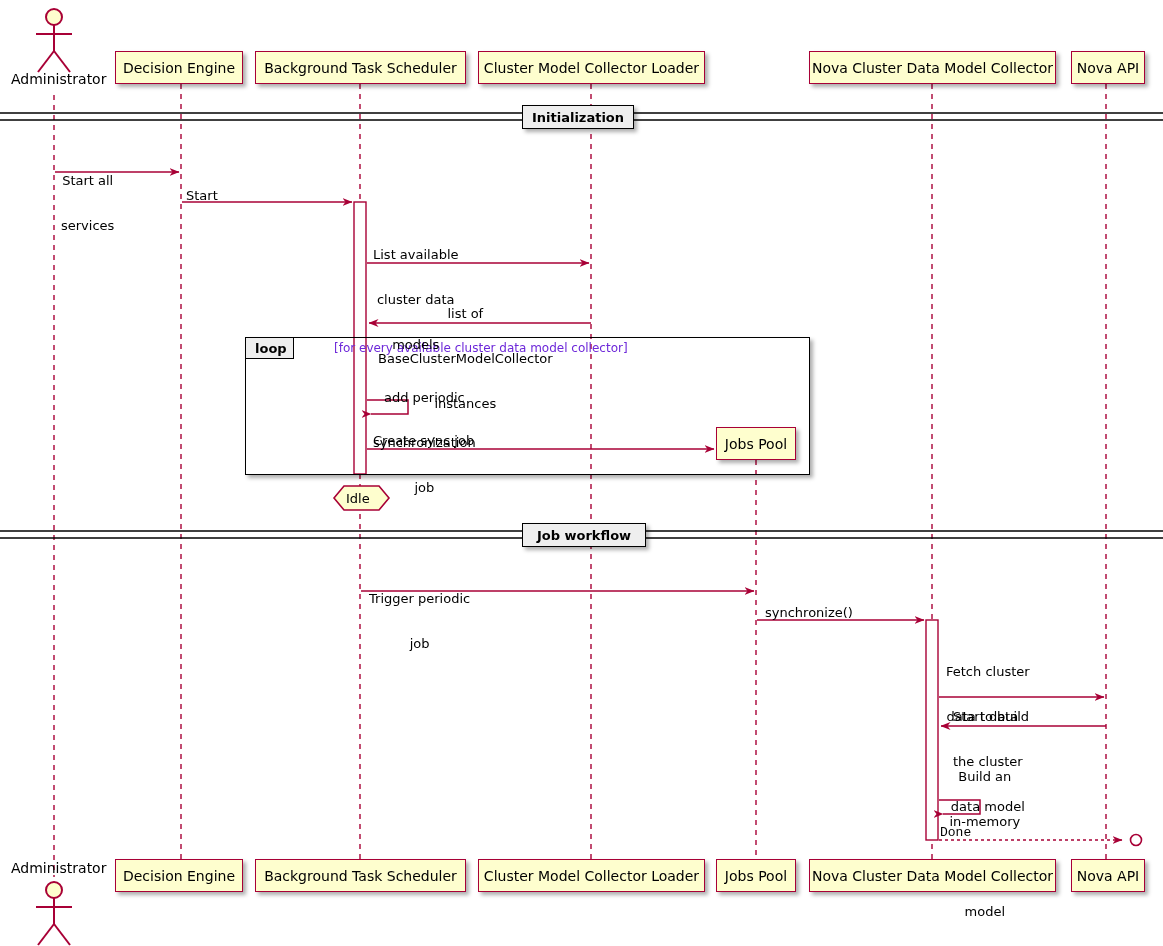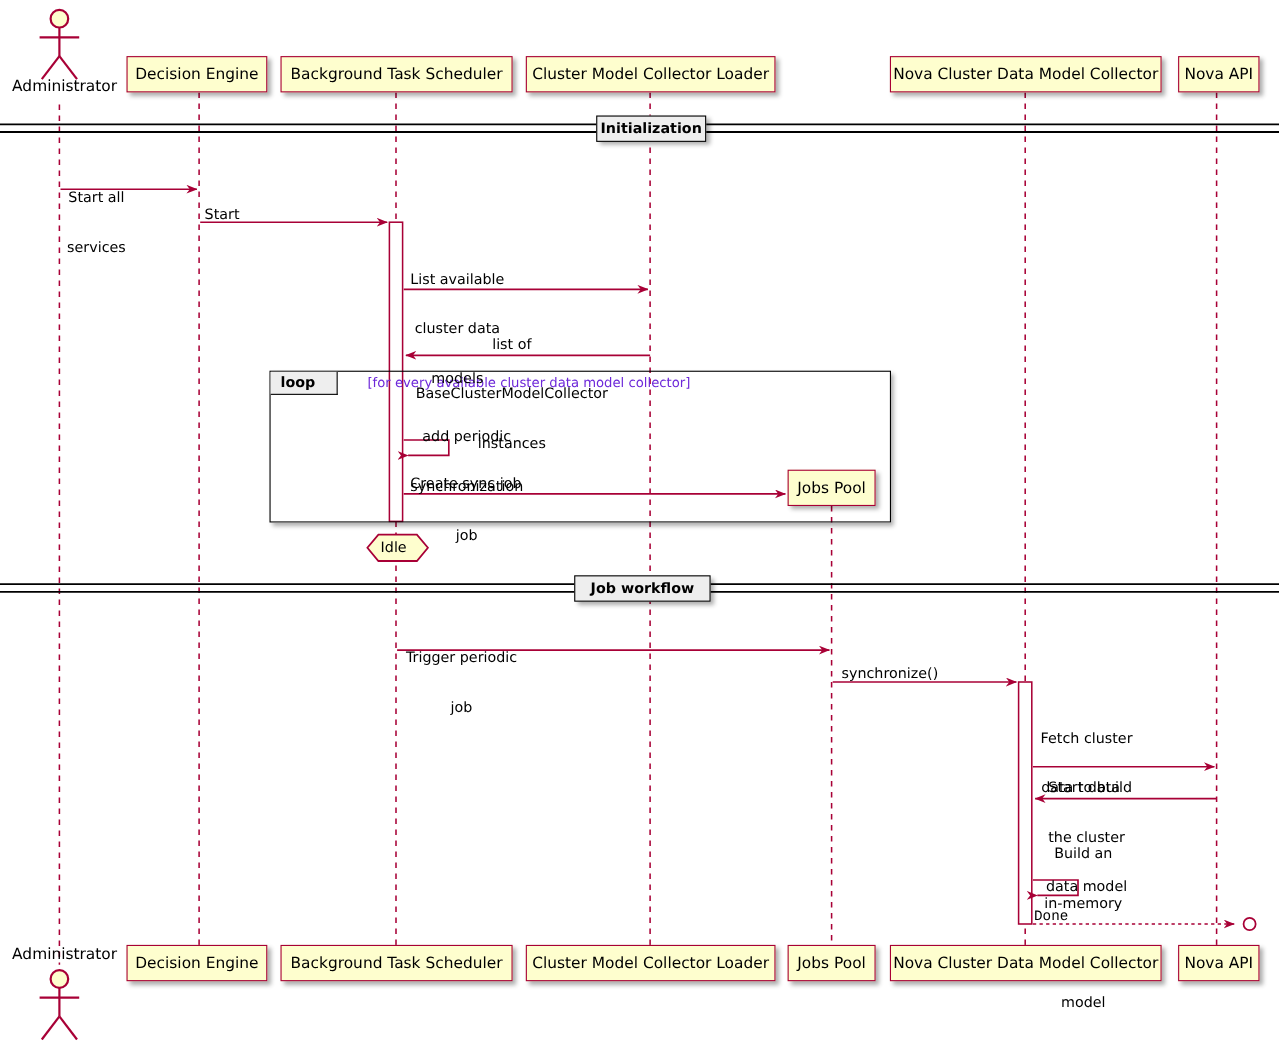--- a/index.html
+++ b/index.html
@@ -232,29 +232,29 @@
   <div class="participant" style="left:809px; top:859px; width:247px; height:33px;">
     <span>Nova Cluster Data Model Collector</span>
   </div>
   <div class="participant" style="left:1071px; top:859px; width:74px; height:33px;">
     <span>Nova API</span>
   </div>
 
   <div class="actor-label" style="left:11px; top:71px;">Administrator</div>
   <div class="actor-label" style="left:11px; top:860px;">Administrator</div>
 
-  <div class="divider-box" style="left:542px; top:105px; width:100px; height:24px;text-align:right;">
+  <div class="divider-box" style="left:522px; top:105px; width:112px; height:24px;text-align:right;">
     <span>Initialization</span>
   </div>
   <div class="divider-box" style="left:522px; top:523px; width:124px; height:24px;">
     <span>Job workflow</span>
   </div>
 
   <div class="group-frame" style="left:245px; top:337px; width:565px; height:138px;"></div>
-  <div class="group-tab" style="left:246px; top:338px; width:61px;">
+  <div class="group-tab" style="left:246px; top:338px; width:48px;">
     <span>loop</span>
   </div>
   <div class="group-cond" style="left:334px; top:341px;">[for every available cluster data model collector]</div>
 
   <div class="hexagon-label" style="left:346px; top:491px;">Idle</div>
 
   <div class="msg-label" style="left:61px; top:143px;">
     <div>Start all</div>
     <div>services</div>
   </div>

